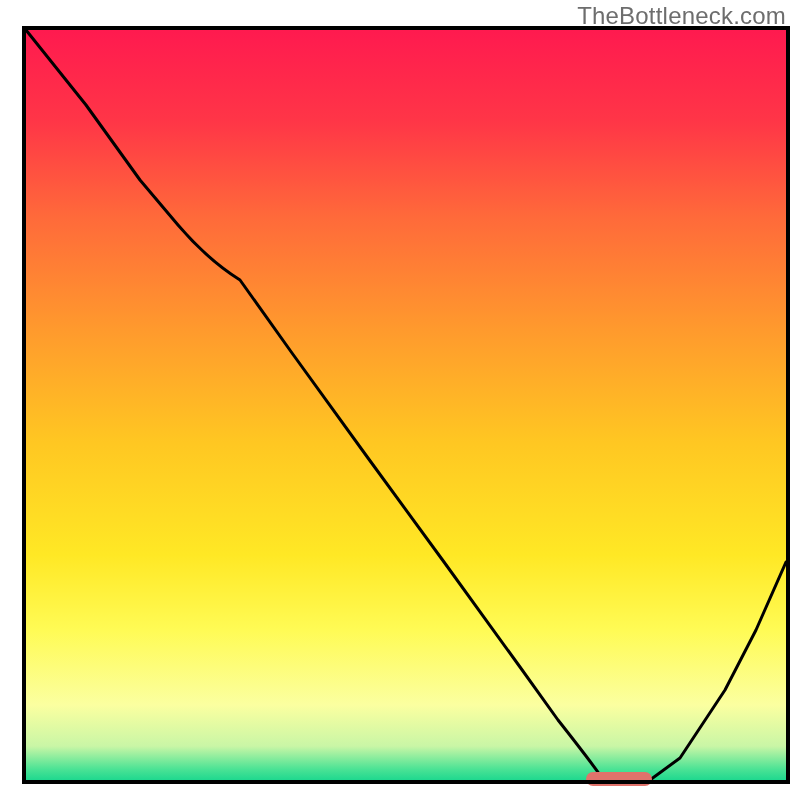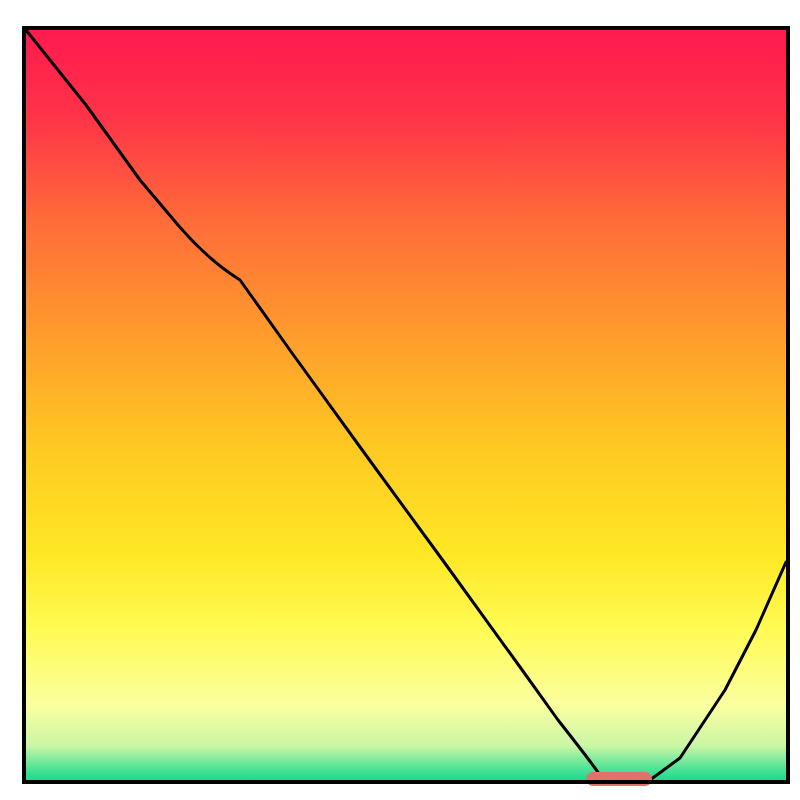--- a/index.html
+++ b/index.html
@@ -77,13 +77,14 @@
               L 756 630
               L 786 562
             " fill="none" stroke="#000000" stroke-width="3" stroke-linejoin="round" stroke-linecap="round"></path>
     </g>
 
     <rect x="586" y="772" width="66" height="14" rx="7" ry="7" fill="#e0726b"></rect>
 
     <rect x="24" y="28" width="764" height="754" fill="none" stroke="#000000" stroke-width="4"></rect>
   </svg>
 
+  <div class="watermark">TheBottleneck.com</div>
 </div>
 
 </body></html>

